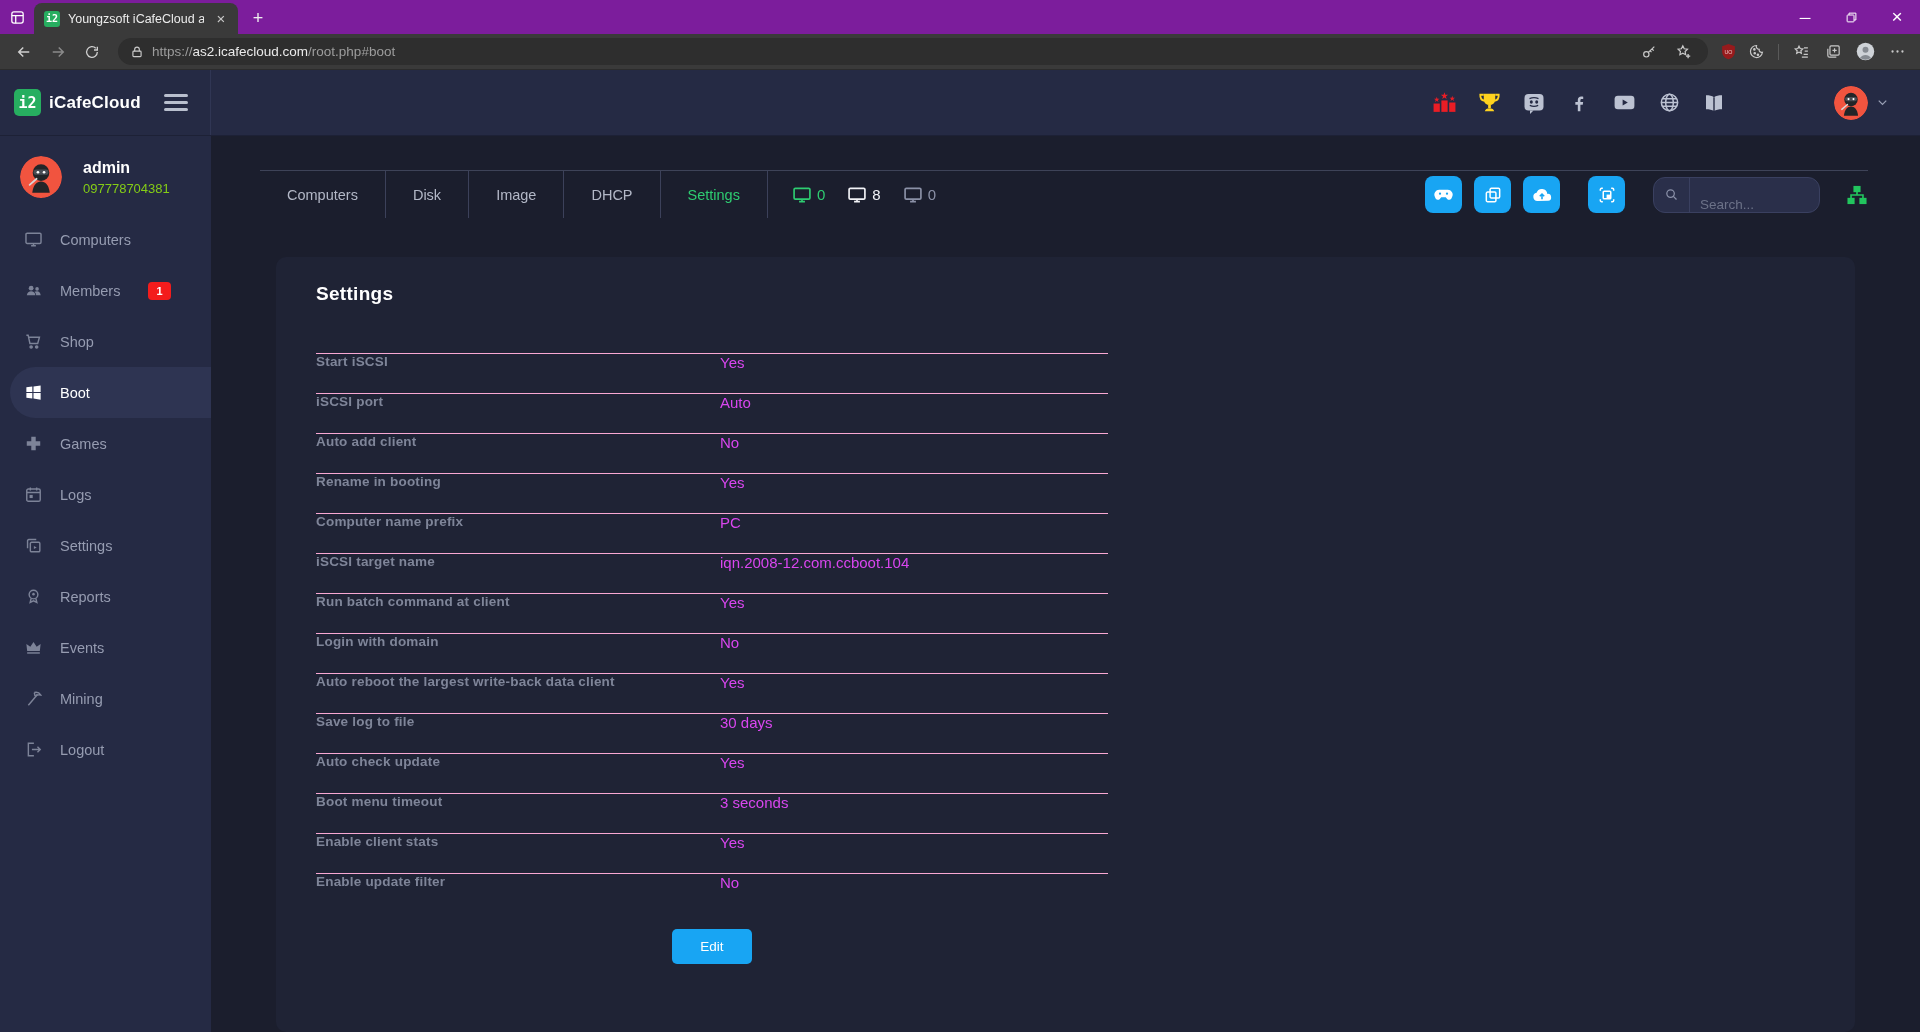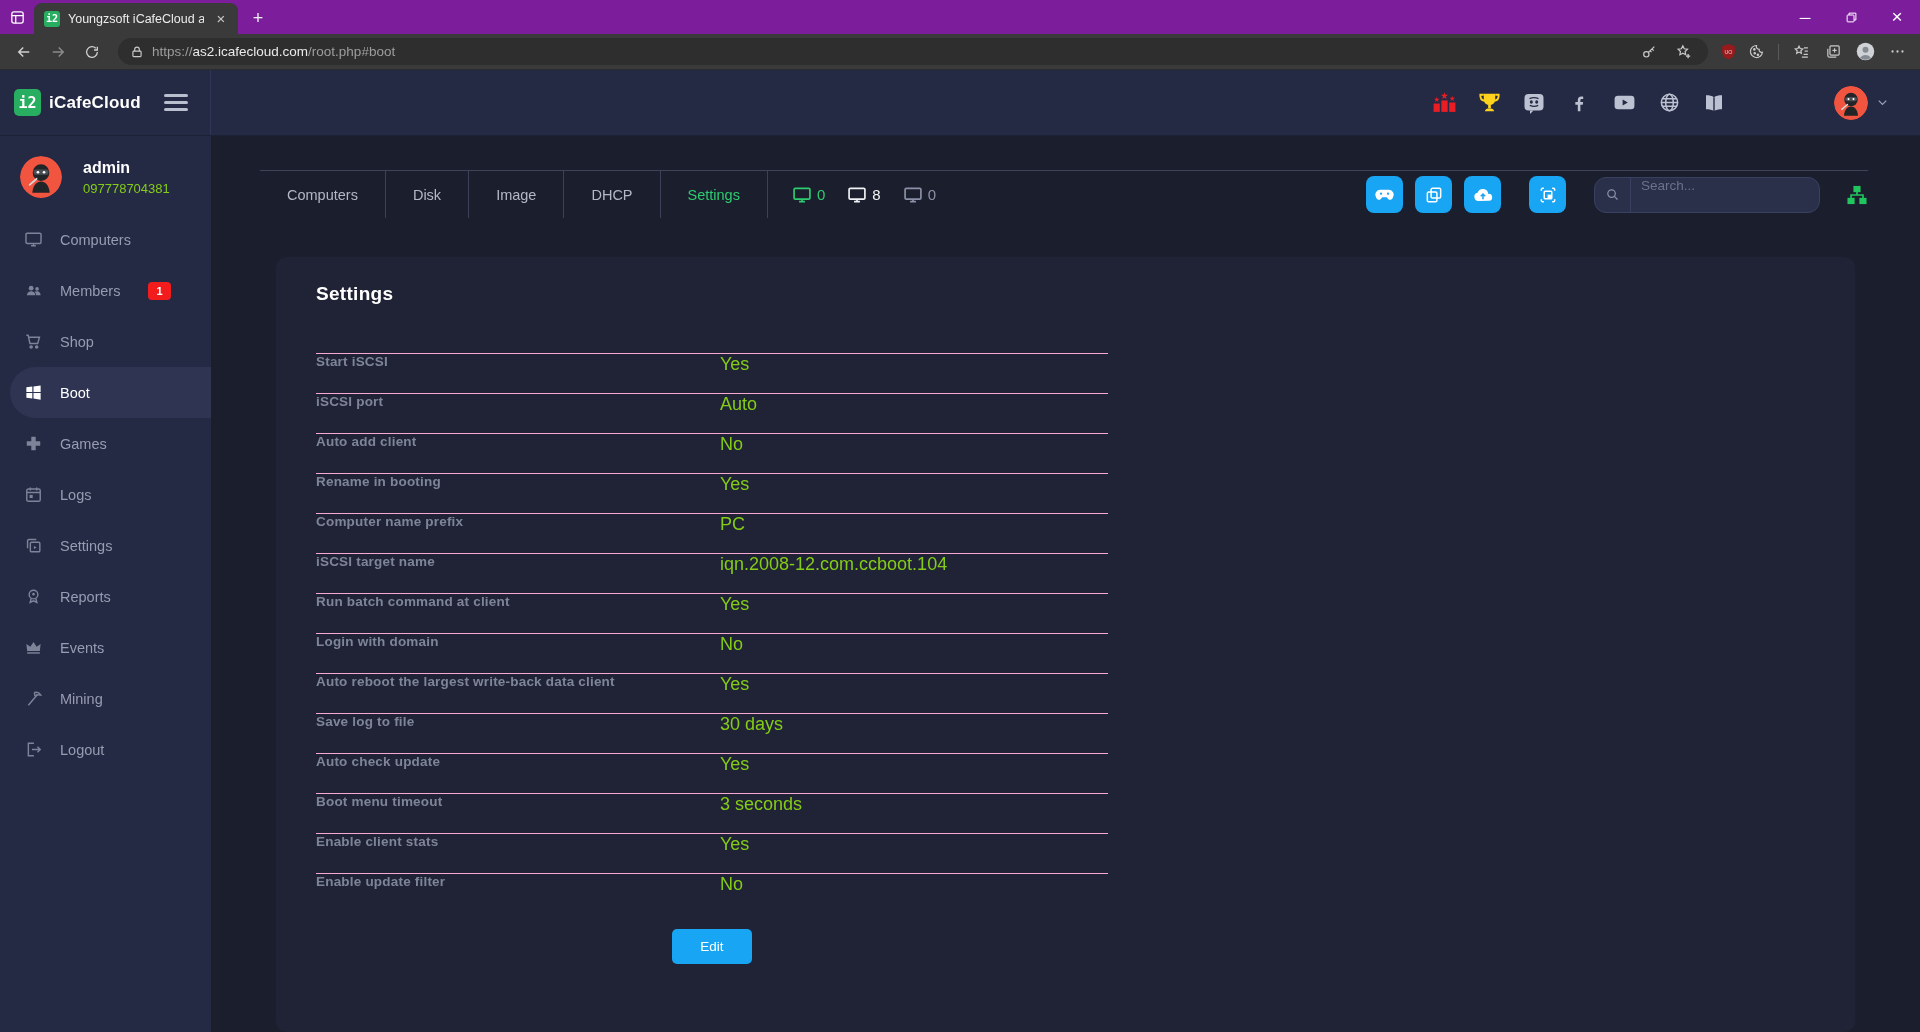--- a/index.html
+++ b/index.html
@@ -73,35 +73,35 @@
   .ctab{display:flex;align-items:center;padding:0 27px;font-size:14.5px;color:#b3b8c7;
     border-right:1px solid #3c415a;cursor:pointer}
   .ctab.active{color:#2ecc71}
   .counters{display:flex;align-items:center;gap:22px;margin-left:24px}
   .counter{display:flex;align-items:center;gap:5px;font-size:15px;cursor:pointer}
   .counter.green{color:#2ecc71}.counter.white{color:#f2f3f7}.counter.gray{color:#8b91a7}
   .rtools{margin-left:auto;display:flex;align-items:center;gap:12px}
   .bluebtn{width:37px;height:37px;border-radius:8px;background:#18a5f3;border:none;cursor:pointer;
     display:flex;align-items:center;justify-content:center}
   .bluebtn.sep{margin-left:16px}
-  .searchbox{display:flex;align-items:flex-start;height:36px;width:226px;background:#2a2f4a;
+  .searchbox{display:flex;align-items:flex-end;height:36px;width:167px;background:#2a2f4a;
     border:1px solid #3a4060;border-radius:12px;margin-left:16px}
   .searchbox .sic{width:36px;height:100%;display:flex;align-items:center;justify-content:center;
     border-right:1px solid #3a4060}
   .searchbox input{flex:1;width:100%;background:transparent;border:none;outline:none;color:#c7ccdb;
     font-size:13.5px;padding:0 10px;font-family:"Liberation Sans",sans-serif}
   .searchbox input::placeholder{color:#6c7288}
   .sitemapbtn{margin-left:14px;background:none;border:none;cursor:pointer;display:flex}
 
   .card{margin:39px 65px 0 65px;background:#1f2335;border-radius:10px;padding:26px 40px 30px;flex:1}
   .panel-title{color:#fff;font-size:19px;font-weight:bold;letter-spacing:.3px}
   .stable{margin-top:48px;width:792px}
   .trow{height:40px;display:flex;align-items:flex-start;border-top:1px solid #f9a8d4}
   .tlabel{width:404px;font-size:13.5px;font-weight:bold;color:#7f8599;letter-spacing:.2px}
-  .tvalue{font-size:18px;color:#84cc16}
+  .tvalue{font-size:15px;color:#d946ef}
   .editwrap{width:792px;margin-top:16px;text-align:center}
   .editbtn{background:#18a5f3;color:#fff;border:none;border-radius:5px;padding:10px 28px;
     font-size:13.5px;cursor:pointer;font-family:"Liberation Sans",sans-serif}
 </style>
 </head>
 <body>
 
 <div class="titlebar">
   <div class="tab-actions">
     <svg viewBox="0 0 24 24" width="17" height="17" fill="none" stroke="#fff" stroke-width="1.8">

